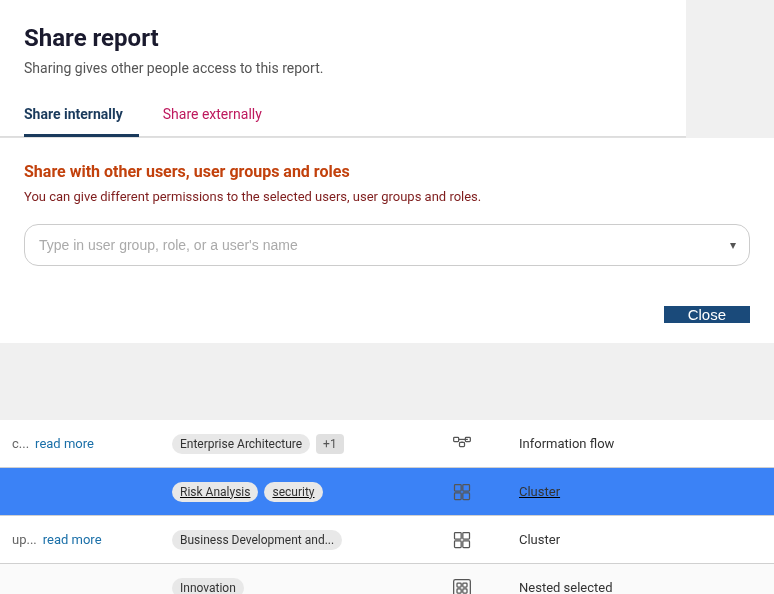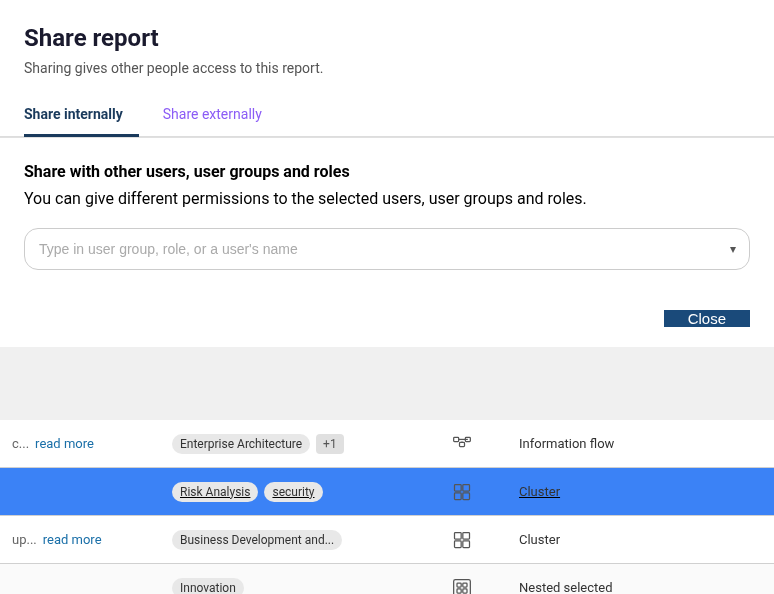--- a/index.html
+++ b/index.html
@@ -22,21 +22,21 @@
       top: 0;
       left: 0;
       width: 774px;
       height: 594px;
       display: flex;
       flex-direction: column;
     }
 
     .modal {
       background: #ffffff;
-      width: 774px;
+      width: 686px;
       padding: 24px 24px 0 24px;
       border-bottom: 1px solid #e0e0e0;
       position: relative;
       z-index: 10;
     }
 
     .modal-title {
       font-size: 24px;
       font-weight: 700;
       color: #1a1a2e;
@@ -53,47 +53,47 @@
       display: flex;
       border-bottom: 1px solid #ddd;
       margin: 0 -24px;
       padding: 0 24px;
     }
 
     .tab {
       padding: 10px 16px 12px 0;
       margin-right: 24px;
       font-size: 14px;
-      color: #8b5cf6;
+      color: #be185d;
       cursor: pointer;
       border-bottom: 3px solid transparent;
       margin-bottom: -1px;
     }
 
     .tab.active {
       color: #1a3a5c;
       font-weight: 700;
       border-bottom: 3px solid #1a3a5c;
     }
 
     .modal-body {
       background: #ffffff;
       padding: 24px 24px 24px 24px;
     }
 
     .section-title {
       font-size: 16px;
       font-weight: 700;
-      color: #000000;
+      color: #c2410c;
       margin-bottom: 8px;
     }
 
     .section-desc {
-      font-size: 16px;
-      color: #000000;
+      font-size: 13px;
+      color: #7f1d1d;
       margin-bottom: 20px;
     }
 
     .search-input-wrapper {
       position: relative;
       width: 100%;
     }
 
     .search-input {
       width: 100%;

